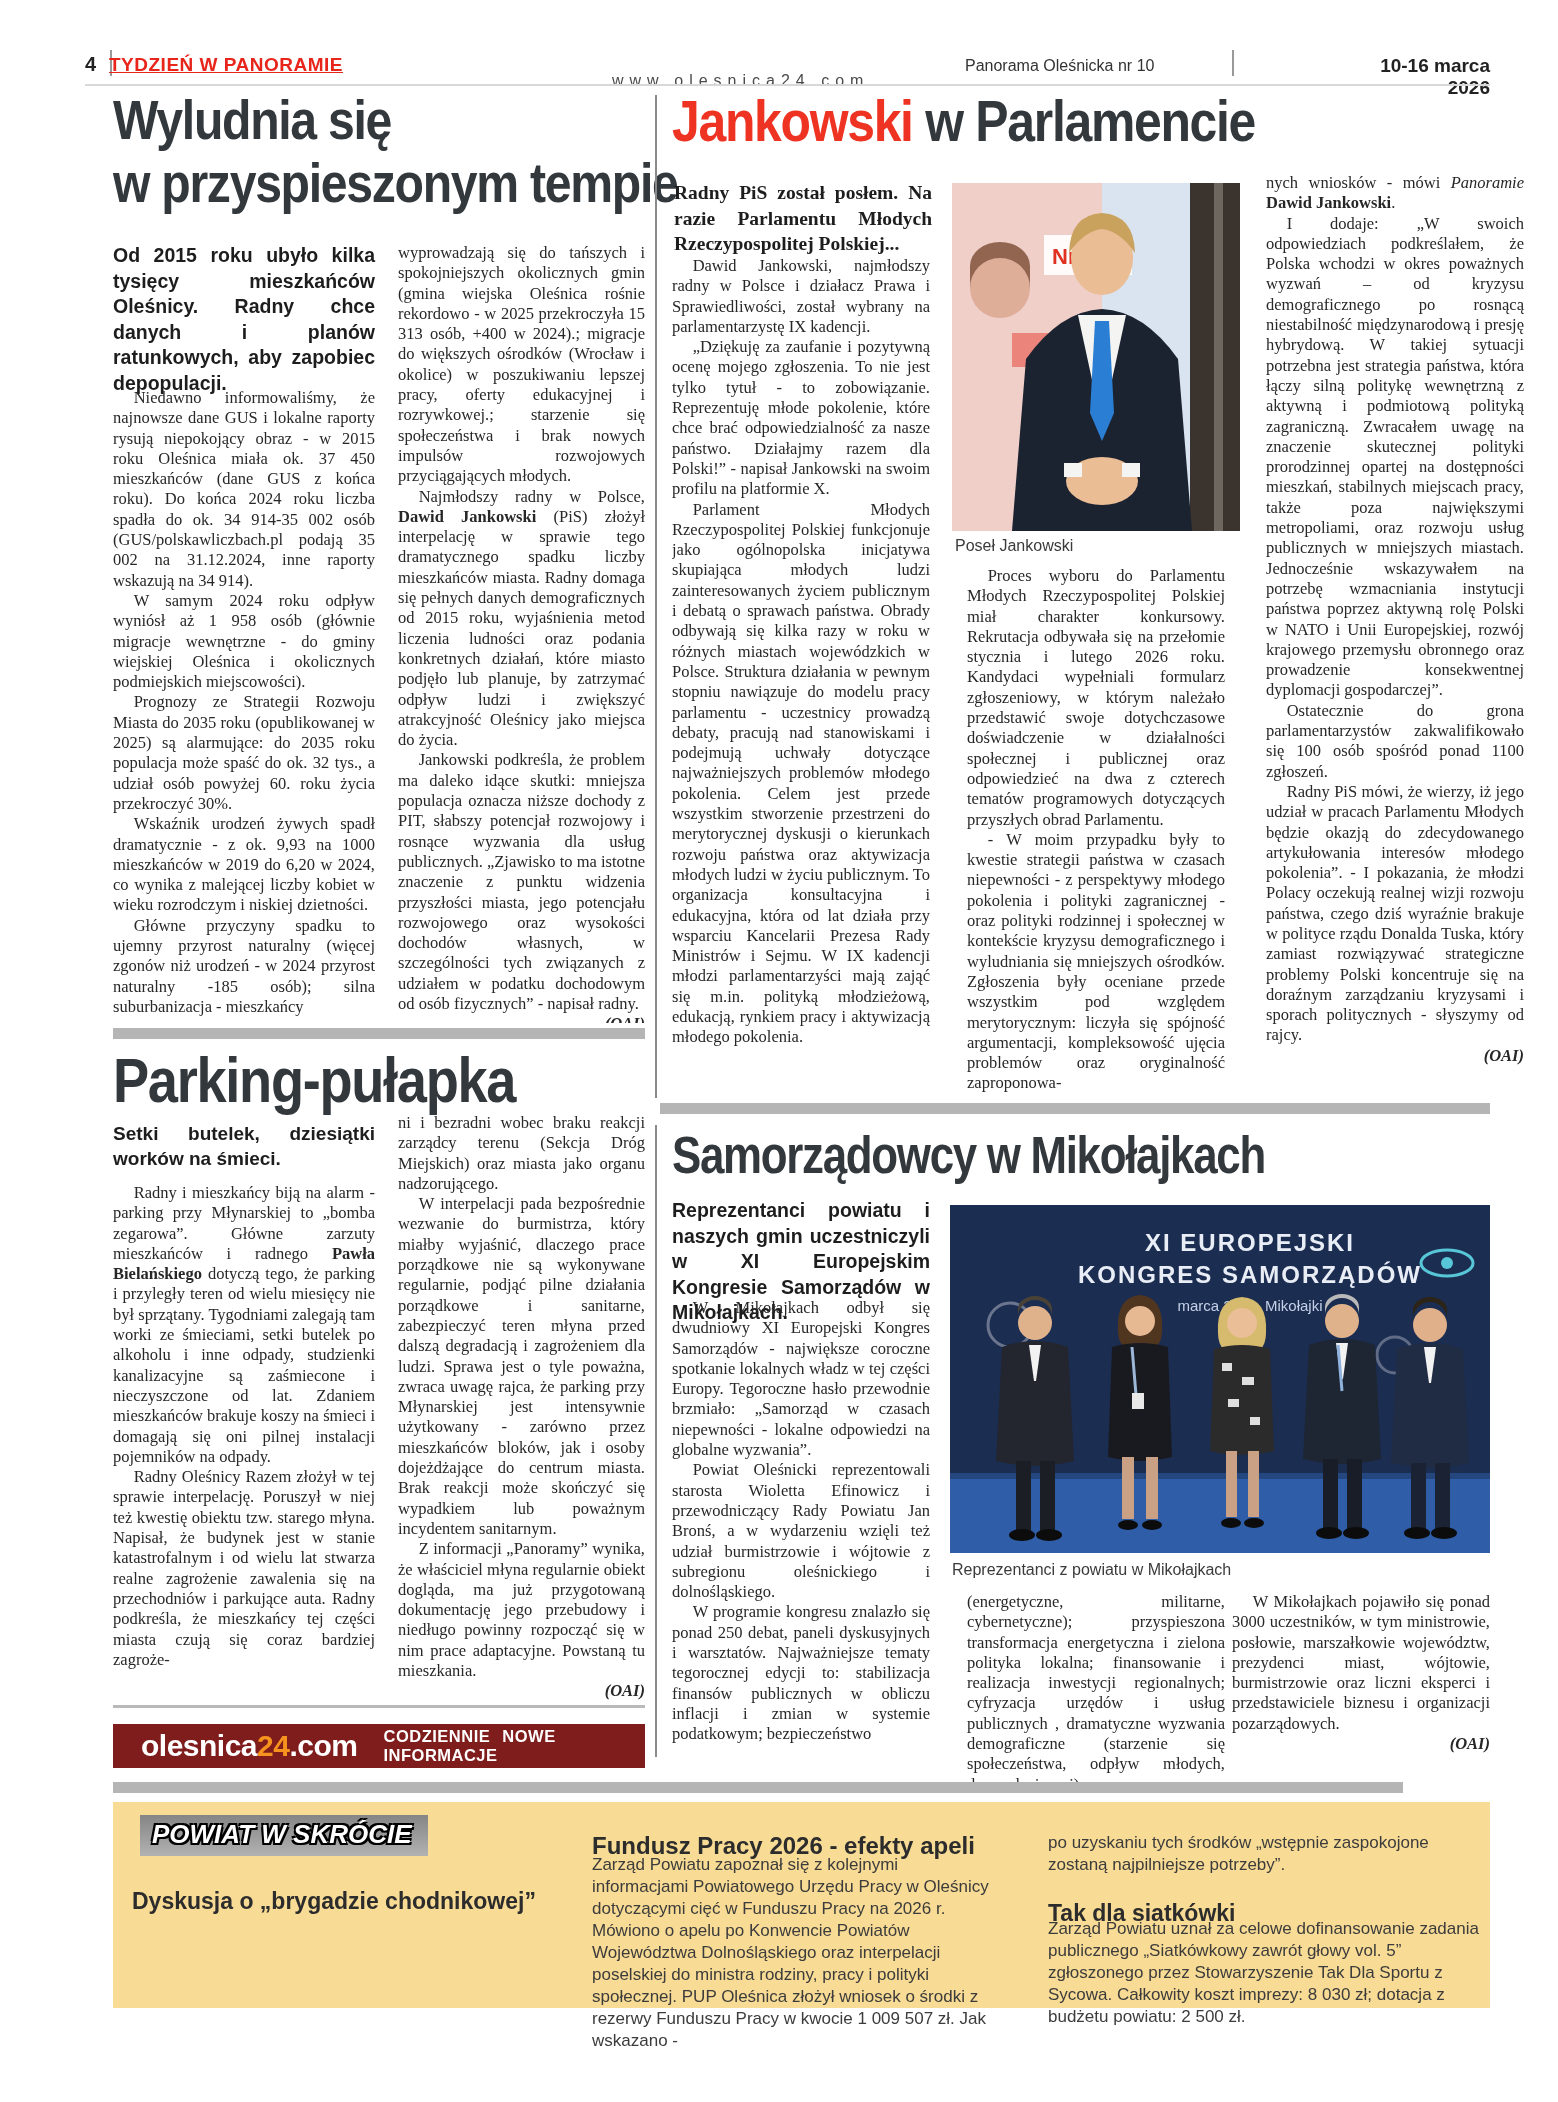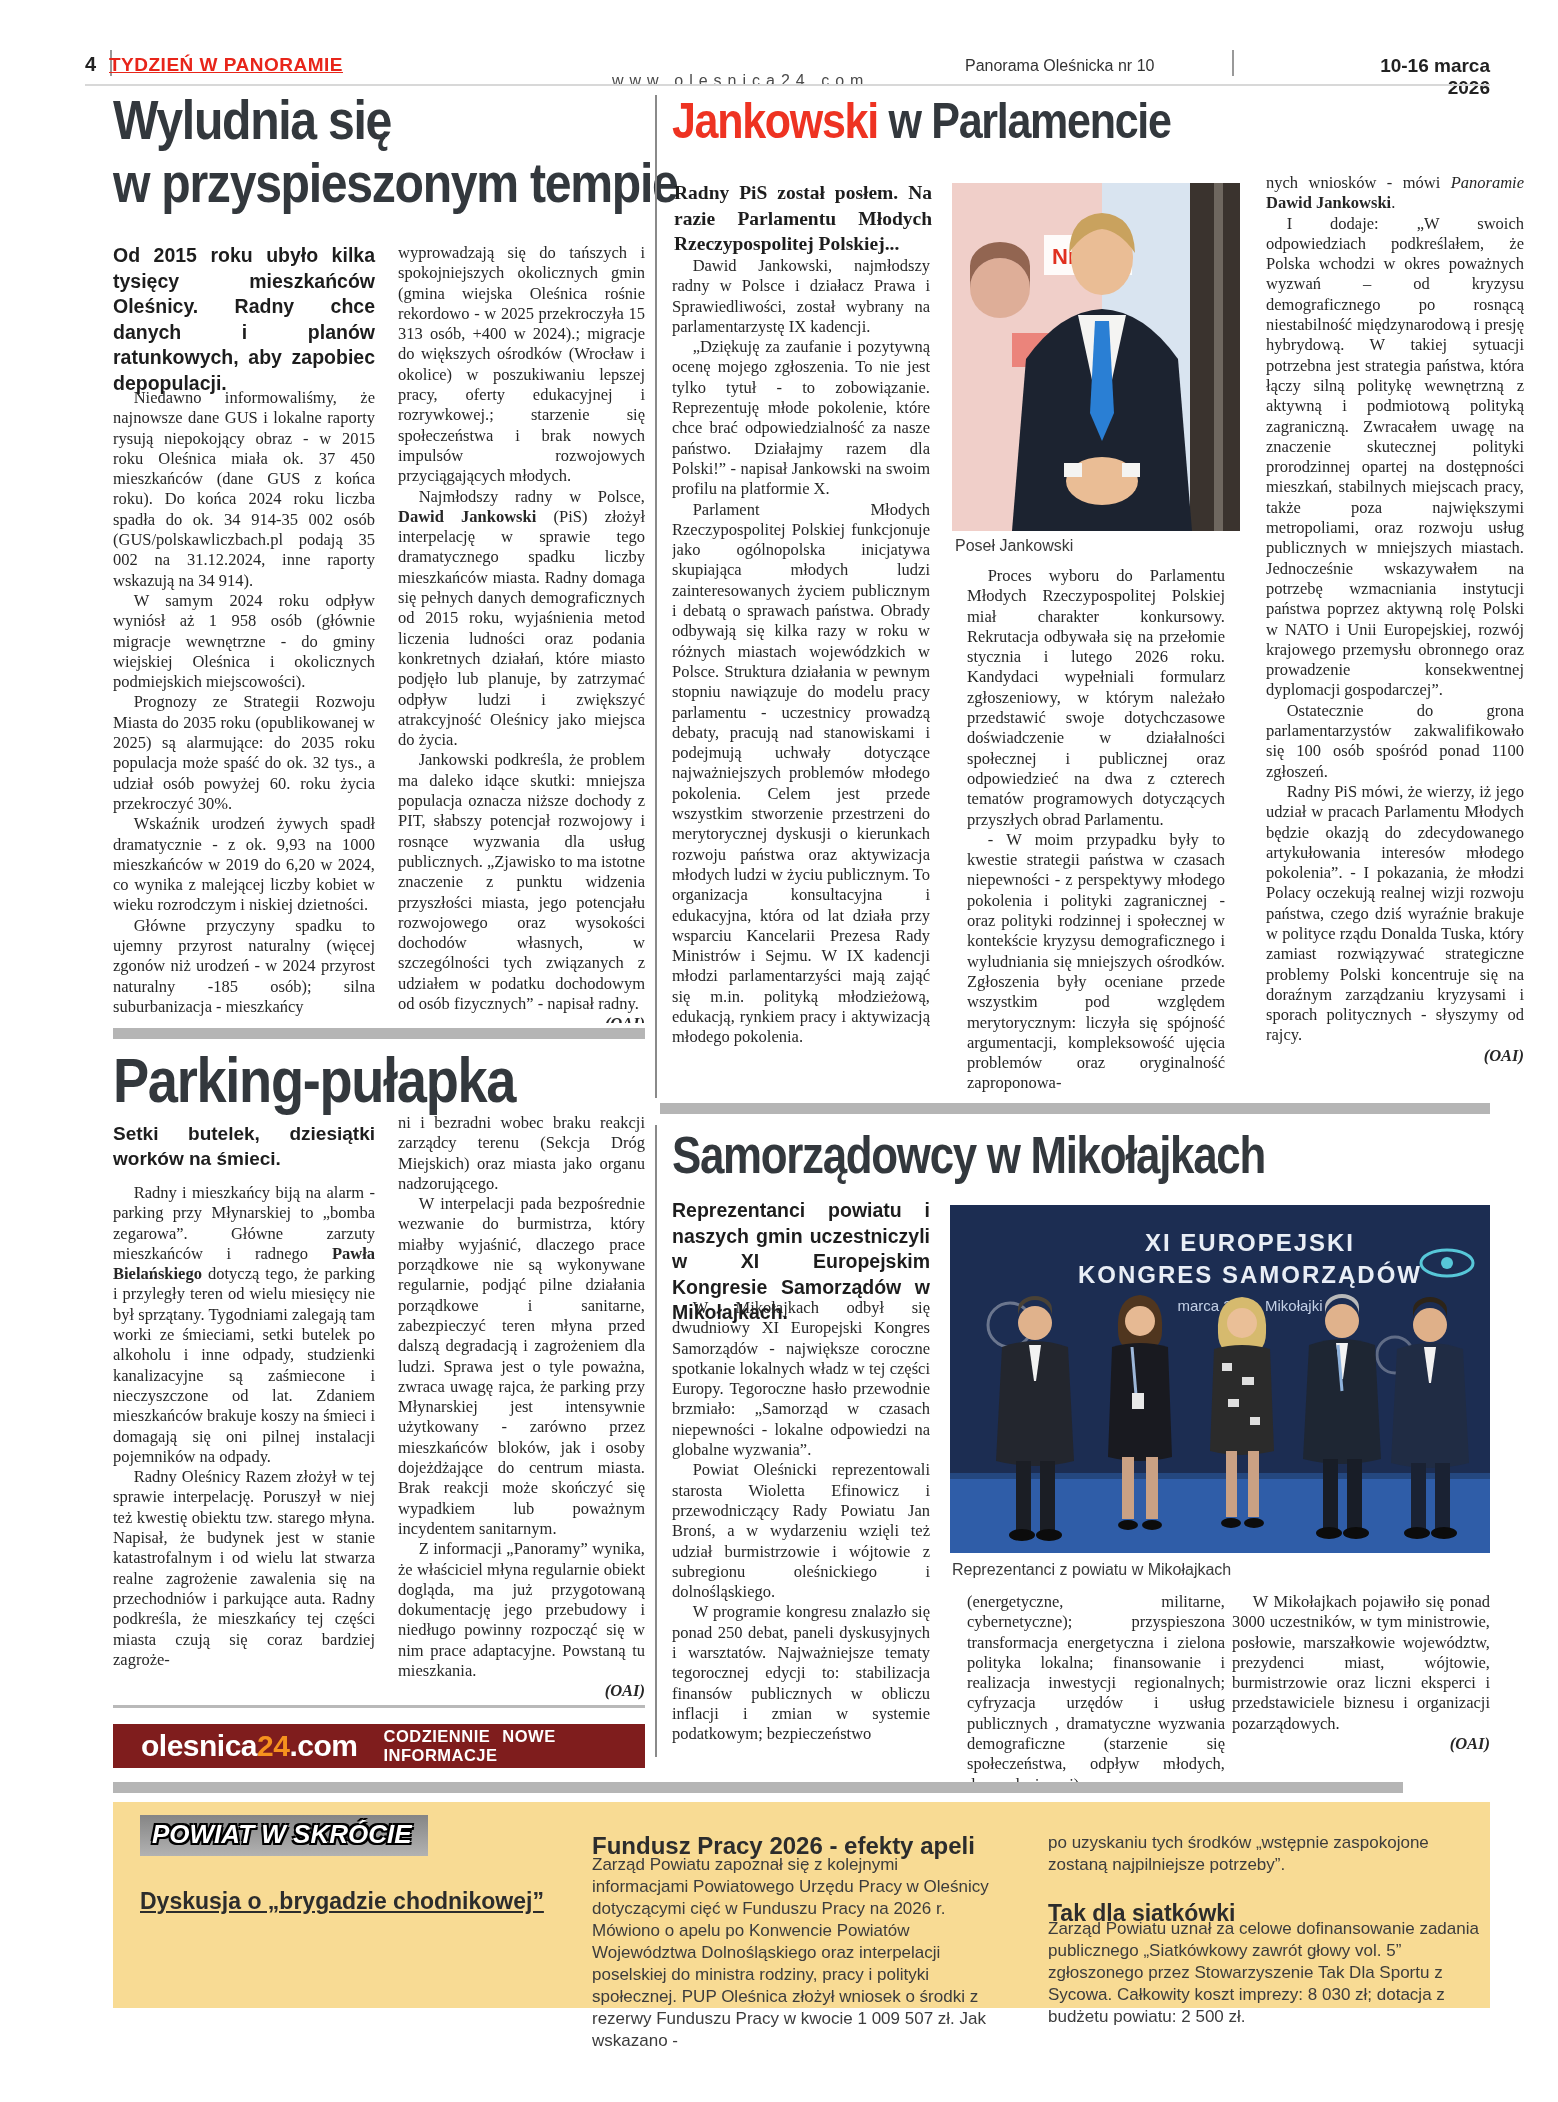--- a/index.html
+++ b/index.html
@@ -73,21 +73,21 @@
   <div class="abs serifcol" style="left:398px;top:243px;width:247px;height:780px;">
       <p class="para noind">wyprowadzają się do tańszych i spokojniejszych okolicznych gmin (gmina wiejska Oleśnica rośnie rekordowo - w 2025 przekroczyła 15 313 osób, +400 w 2024).; migracje do większych ośrodków (Wrocław i okolice) w poszukiwaniu lepszej pracy, oferty edukacyjnej i rozrywkowej.; starzenie się społeczeństwa i brak nowych impulsów rozwojowych przyciągających młodych.</p>
       <p class="para">Najmłodszy radny w Polsce, <b>Dawid Jankowski</b> (PiS) złożył interpelację w sprawie tego dramatycznego spadku liczby mieszkańców miasta. Radny domaga się pełnych danych demograficznych od 2015 roku, wyjaśnienia metod liczenia ludności oraz podania konkretnych działań, które miasto podjęło lub planuje, by zatrzymać odpływ ludzi i zwiększyć atrakcyjność Oleśnicy jako miejsca do życia.</p>
       <p class="para">Jankowski podkreśla, że problem ma daleko idące skutki: mniejsza populacja oznacza niższe dochody z PIT, słabszy potencjał rozwojowy i rosnące wyzwania dla usług publicznych. „Zjawisko to ma istotne znaczenie z punktu widzenia przyszłości miasta, jego potencjału rozwojowego oraz wysokości dochodów własnych, w szczególności tych związanych z udziałem w podatku dochodowym od osób fizycznych” - napisał radny.</p>
       <p class="para noind credit">(OAI)</p>
     </div>
 
   <div class="abs vdiv" style="left:655px;top:95px;height:1003px;"></div>
   <div class="abs vdiv" style="left:655px;top:1125px;height:632px;"></div>
 
-  <div class="abs headline" style="left:672px;top:90px;font-size:50px;line-height:62px;">
+  <div class="abs headline" style="left:672px;top:90px;font-size:58px;line-height:62px;">
     <span class="squeeze"><span class="red">Jankowski</span><span> w Parlamencie</span></span>
   </div>
   <div class="abs lead" style="left:674px;top:180px;width:258px;font-family:Liberation Serif, serif;">Radny PiS został posłem. Na razie Parlamentu Młodych Rzeczypospolitej Polskiej...</div>
   <div class="abs serifcol" style="left:672px;top:256px;width:258px;height:838px;">
       <p class="para">Dawid Jankowski, najmłodszy radny w Polsce i działacz Prawa i Sprawiedliwości, został wybrany na parlamentarzystę IX kadencji.</p>
       <p class="para">„Dziękuję za zaufanie i pozytywną ocenę mojego zgłoszenia. To nie jest tylko tytuł - to zobowiązanie. Reprezentuję młode pokolenie, które chce brać odpowiedzialność za nasze państwo. Działajmy razem dla Polski!” - napisał Jankowski na swoim profilu na platformie X.</p>
       <p class="para">Parlament Młodych Rzeczypospolitej Polskiej funkcjonuje jako ogólnopolska inicjatywa skupiająca młodych ludzi zainteresowanych życiem publicznym i debatą o sprawach państwa. Obrady odbywają się kilka razy w roku w różnych miastach wojewódzkich w Polsce. Struktura działania w pewnym stopniu nawiązuje do modelu pracy parlamentu - uczestnicy prowadzą debaty, pracują nad stanowiskami i podejmują uchwały dotyczące najważniejszych problemów młodego pokolenia. Celem jest przede wszystkim stworzenie przestrzeni do merytorycznej dyskusji o kierunkach rozwoju państwa oraz aktywizacja młodych ludzi w życiu publicznym. To organizacja konsultacyjna i edukacyjna, która od lat działa przy wsparciu Kancelarii Prezesa Rady Ministrów i Sejmu. W IX kadencji młodzi parlamentarzyści mają zająć się m.in. polityką młodzieżową, edukacją, rynkiem pracy i aktywizacją młodego pokolenia.</p>
     </div>
 
   <div class="abs" style="left:952px;top:183px;">
@@ -253,21 +253,21 @@
 
   <div class="abs banner" style="left:113px;top:1724px;width:532px;height:44px;">
     <span class="banner-logo"><span>olesnica</span><span class="orange">24</span><span>.com</span></span>
     <span class="banner-tag">CODZIENNIE NOWE INFORMACJE</span>
   </div>
 
   <div class="abs gbar" style="left:113px;top:1782px;width:1290px;"></div>
 
   <div class="abs yellow" style="left:113px;top:1802px;width:1377px;height:206px;"></div>
   <div class="abs brief-header" style="left:140px;top:1815px;">POWIAT W SKRÓCIE</div>
-  <div class="abs brief-title" style="left:140px;top:1872px;text-decoration:underline;">Dyskusja o „brygadzie chodnikowej”</div>
+  <div class="abs brief-title" style="left:132px;top:1872px;">Dyskusja o „brygadzie chodnikowej”</div>
 
   <div class="abs brief-title" style="left:592px;top:1816px;font-size:24px;">Fundusz Pracy 2026 - efekty apeli</div>
   <div class="abs brief-text" style="left:592px;top:1854px;width:398px;">Zarząd Powiatu zapoznał się z kolejnymi informacjami Powiatowego Urzędu Pracy w Oleśnicy dotyczącymi cięć w Funduszu Pracy na 2026 r. Mówiono o apelu po Konwencie Powiatów Województwa Dolnośląskiego oraz interpelacji poselskiej do ministra rodziny, pracy i polityki społecznej. PUP Oleśnica złożył wniosek o środki z rezerwy Funduszu Pracy w kwocie 1 009 507 zł. Jak wskazano -</div>
 
   <div class="abs brief-text" style="left:1048px;top:1832px;width:437px;">po uzyskaniu tych środków „wstępnie zaspokojone zostaną najpilniejsze potrzeby”.</div>
   <div class="abs brief-title" style="left:1048px;top:1884px;">Tak dla siatkówki</div>
   <div class="abs brief-text" style="left:1048px;top:1918px;width:437px;">Zarząd Powiatu uznał za celowe dofinansowanie zadania publicznego „Siatkówkowy zawrót głowy vol. 5” zgłoszonego przez Stowarzyszenie Tak Dla Sportu z Sycowa. Całkowity koszt imprezy: 8 030 zł; dotacja z budżetu powiatu: 2 500 zł.</div>
 
 </div>
 

